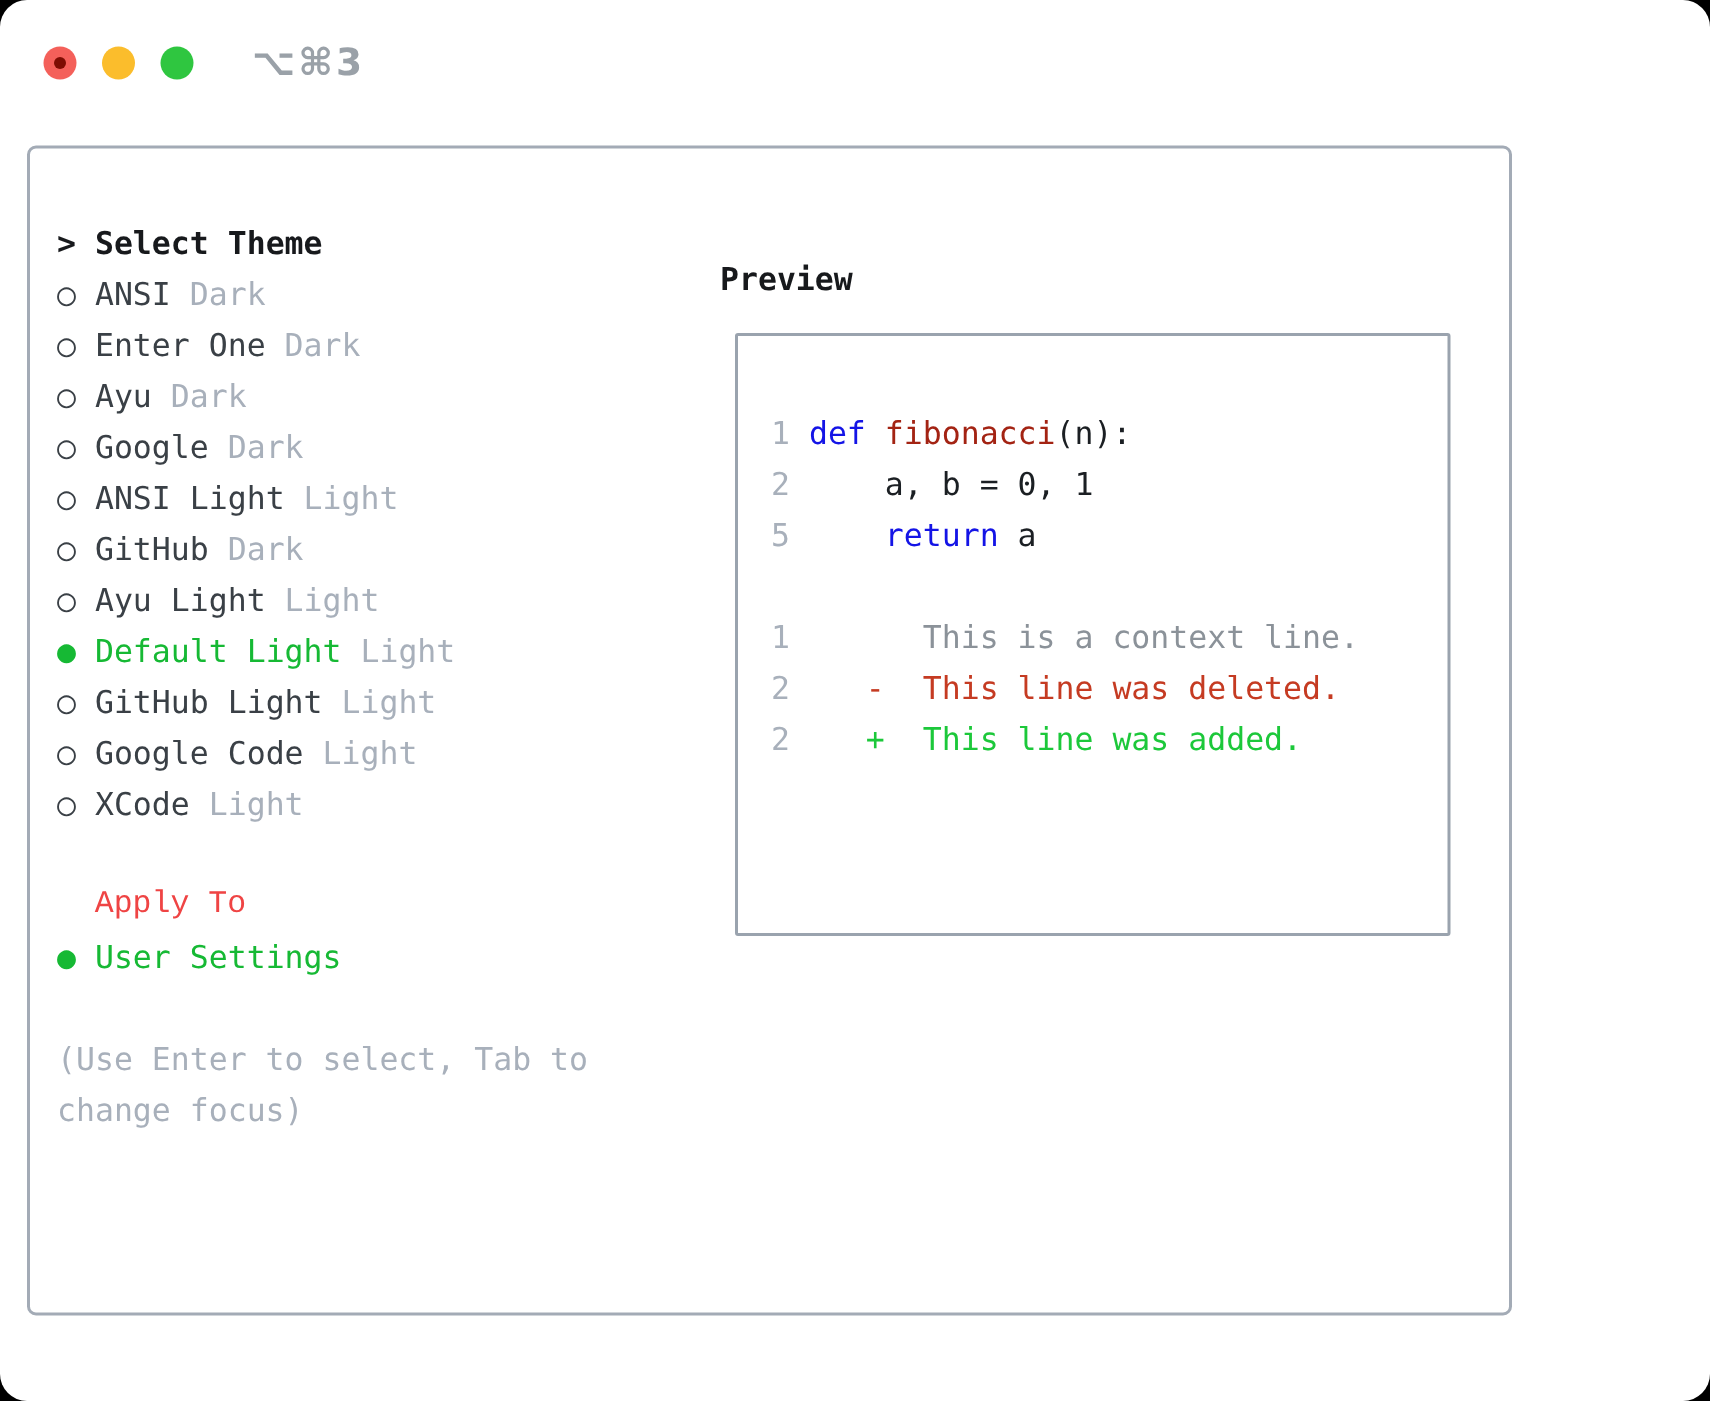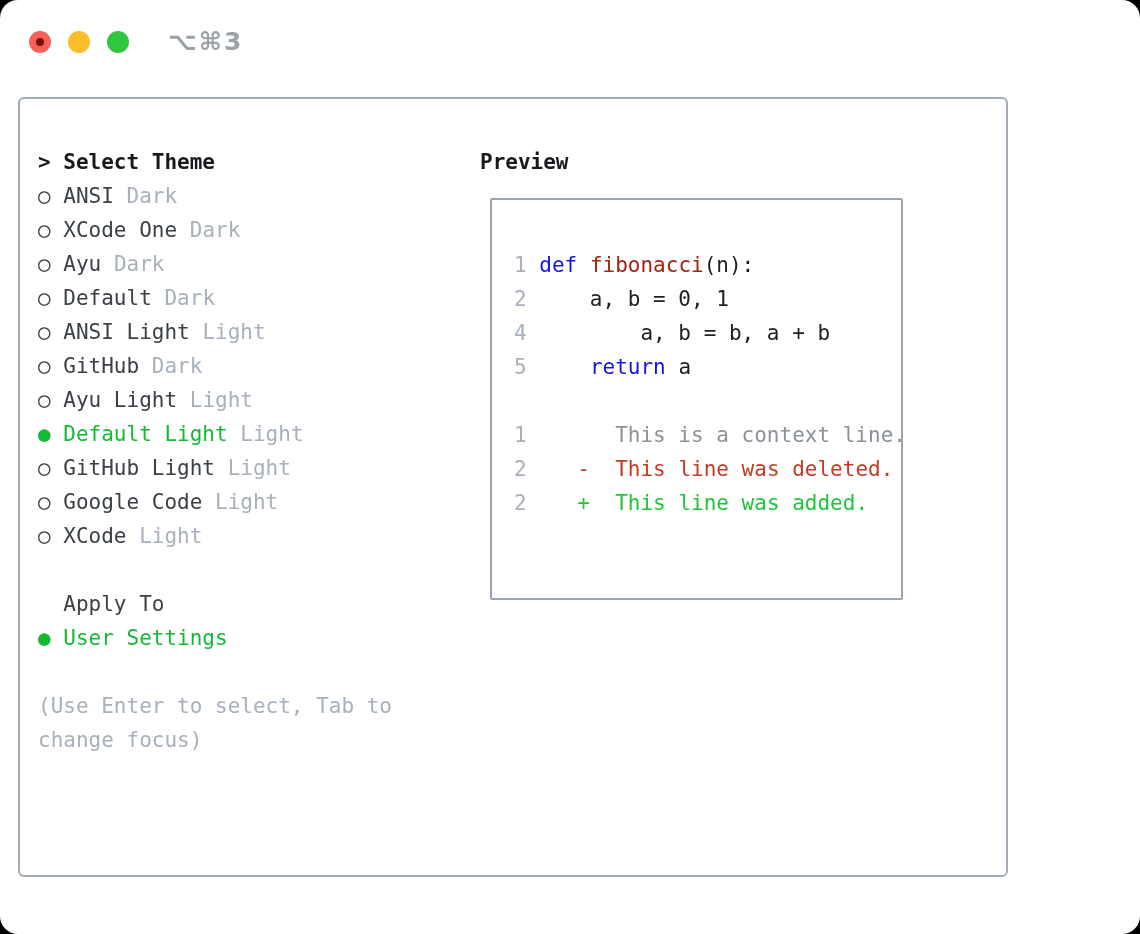--- a/index.html
+++ b/index.html
@@ -42,21 +42,21 @@
     width: 990px; height: 780px;
     border: 2px solid #a3abb6; border-radius: 6px;
     background: #fff; box-sizing: border-box;
     display: flex;
     justify-content: center;
   }
   .col-left {
     width: 460px; padding: 46px 0 0 18px;
     box-sizing: border-box; flex: none;
   }
-  .col-right { flex: 1; padding-top: 46px; }
+  .col-right { flex: 1; padding-top: 70px; }
 
   .row {
     white-space: pre; font-size: 21px; line-height: 34px;
     color: #3a4046; height: 34px;
   }
   .row-header { font-weight: bold; color: #17191c; }
   .spacer { height: 34px; }
   .mk { color: #3a4046; }
   .nm { color: #3a4046; }
   .sfx { color: #a8b0bb; }
@@ -66,21 +66,21 @@
     font-size: 21px; line-height: 34px; color: #a8b0bb;
     margin-top: 34px;
   }
   
   .preview-header {
     font-size: 21px; line-height: 34px; font-weight: bold;
     color: #17191c; white-space: pre;
   }
   .preview-box {
     margin-left: 10px; margin-top: 19px;
-    width: 413px; height: 402px; box-sizing: border-box;
+    width: 477px; height: 402px; box-sizing: border-box;
     border: 2px solid #9aa3ae; border-radius: 2px;
     padding: 48px 8px 0 22px;
     overflow: hidden;
   }
   .code-line {
     white-space: pre; font-size: 21px; line-height: 34px;
     height: 34px; color: #1b1f23;
   }
   .tk-ln  { color: #a8b0bb; }
   .tk-pl  { color: #1b1f23; }
@@ -102,49 +102,48 @@
     <div class="titlebar-title">⌥⌘3</div>
   </div>
 
   <div class="panel">
 
     <div class="col-left">
       <div class="row row-header"><span>&gt; </span><span>Select Theme</span></div>
 
       <div>
           <div class="row"><span class="mk">○ </span><span class="nm">ANSI</span><span class="sfx"> Dark</span></div>
-          <div class="row"><span class="mk">○ </span><span class="nm">XCode One</span><span class="sfx"> Dark</span></div>
+          <div class="row"><span class="mk">○ </span><span class="nm">Enter One</span><span class="sfx"> Dark</span></div>
           <div class="row"><span class="mk">○ </span><span class="nm">Ayu</span><span class="sfx"> Dark</span></div>
-          <div class="row"><span class="mk">○ </span><span class="nm">Default</span><span class="sfx"> Dark</span></div>
+          <div class="row"><span class="mk">○ </span><span class="nm">Google</span><span class="sfx"> Dark</span></div>
           <div class="row"><span class="mk">○ </span><span class="nm">ANSI Light</span><span class="sfx"> Light</span></div>
           <div class="row"><span class="mk">○ </span><span class="nm">GitHub</span><span class="sfx"> Dark</span></div>
           <div class="row"><span class="mk">○ </span><span class="nm">Ayu Light</span><span class="sfx"> Light</span></div>
           <div class="row sel"><span class="mk">● </span><span class="nm">Default Light</span><span class="sfx"> Light</span></div>
           <div class="row"><span class="mk">○ </span><span class="nm">GitHub Light</span><span class="sfx"> Light</span></div>
           <div class="row"><span class="mk">○ </span><span class="nm">Google Code</span><span class="sfx"> Light</span></div>
           <div class="row"><span class="mk">○ </span><span class="nm">XCode</span><span class="sfx"> Light</span></div>
         </div>
 
       <div class="spacer"></div>
 
-      <div class="row row-header" style="font-weight: normal; color: #404040;">  Apply To</div>
+      <div class="row row-header" style="font-weight: normal; color: #ef4444; font-family: Liberation Mono, monospace;">  Apply To</div>
 
       <div>
           <div class="row sel"><span class="mk">● </span><span class="nm">User Settings</span></div>
         </div>
 
       <div class="help">(Use Enter to select, Tab to change focus)</div>
     </div>
 
     <div class="col-right">
       <div class="preview-header">Preview</div>
       <div class="preview-box">
           <div class="code-line"><span class="tk-ln">1 </span><span class="tk-kw">def</span><span class="tk-pl"> </span><span class="tk-fn">fibonacci</span><span class="tk-pl">(n):</span></div>
           <div class="code-line"><span class="tk-ln">2 </span><span class="tk-pl">    a, b = 0, 1</span></div>
-          <div class="code-line"><span class="tk-ln">4 </span><span class="tk-pl">        a, b = b, a + b</span></div>
           <div class="code-line"><span class="tk-ln">5 </span><span class="tk-pl">    </span><span class="tk-kw">return</span><span class="tk-pl"> a</span></div>
           <div class="code-line"></div>
           <div class="code-line"><span class="tk-ln">1 </span><span class="tk-pl">      </span><span class="tk-ctx">This is a context line.</span></div>
           <div class="code-line"><span class="tk-ln">2 </span><span class="tk-pl">   </span><span class="tk-del">-  This line was deleted.</span></div>
           <div class="code-line"><span class="tk-ln">2 </span><span class="tk-pl">   </span><span class="tk-add">+  This line was added.</span></div>
         </div>
     </div>
 
   </div>
 </div>

